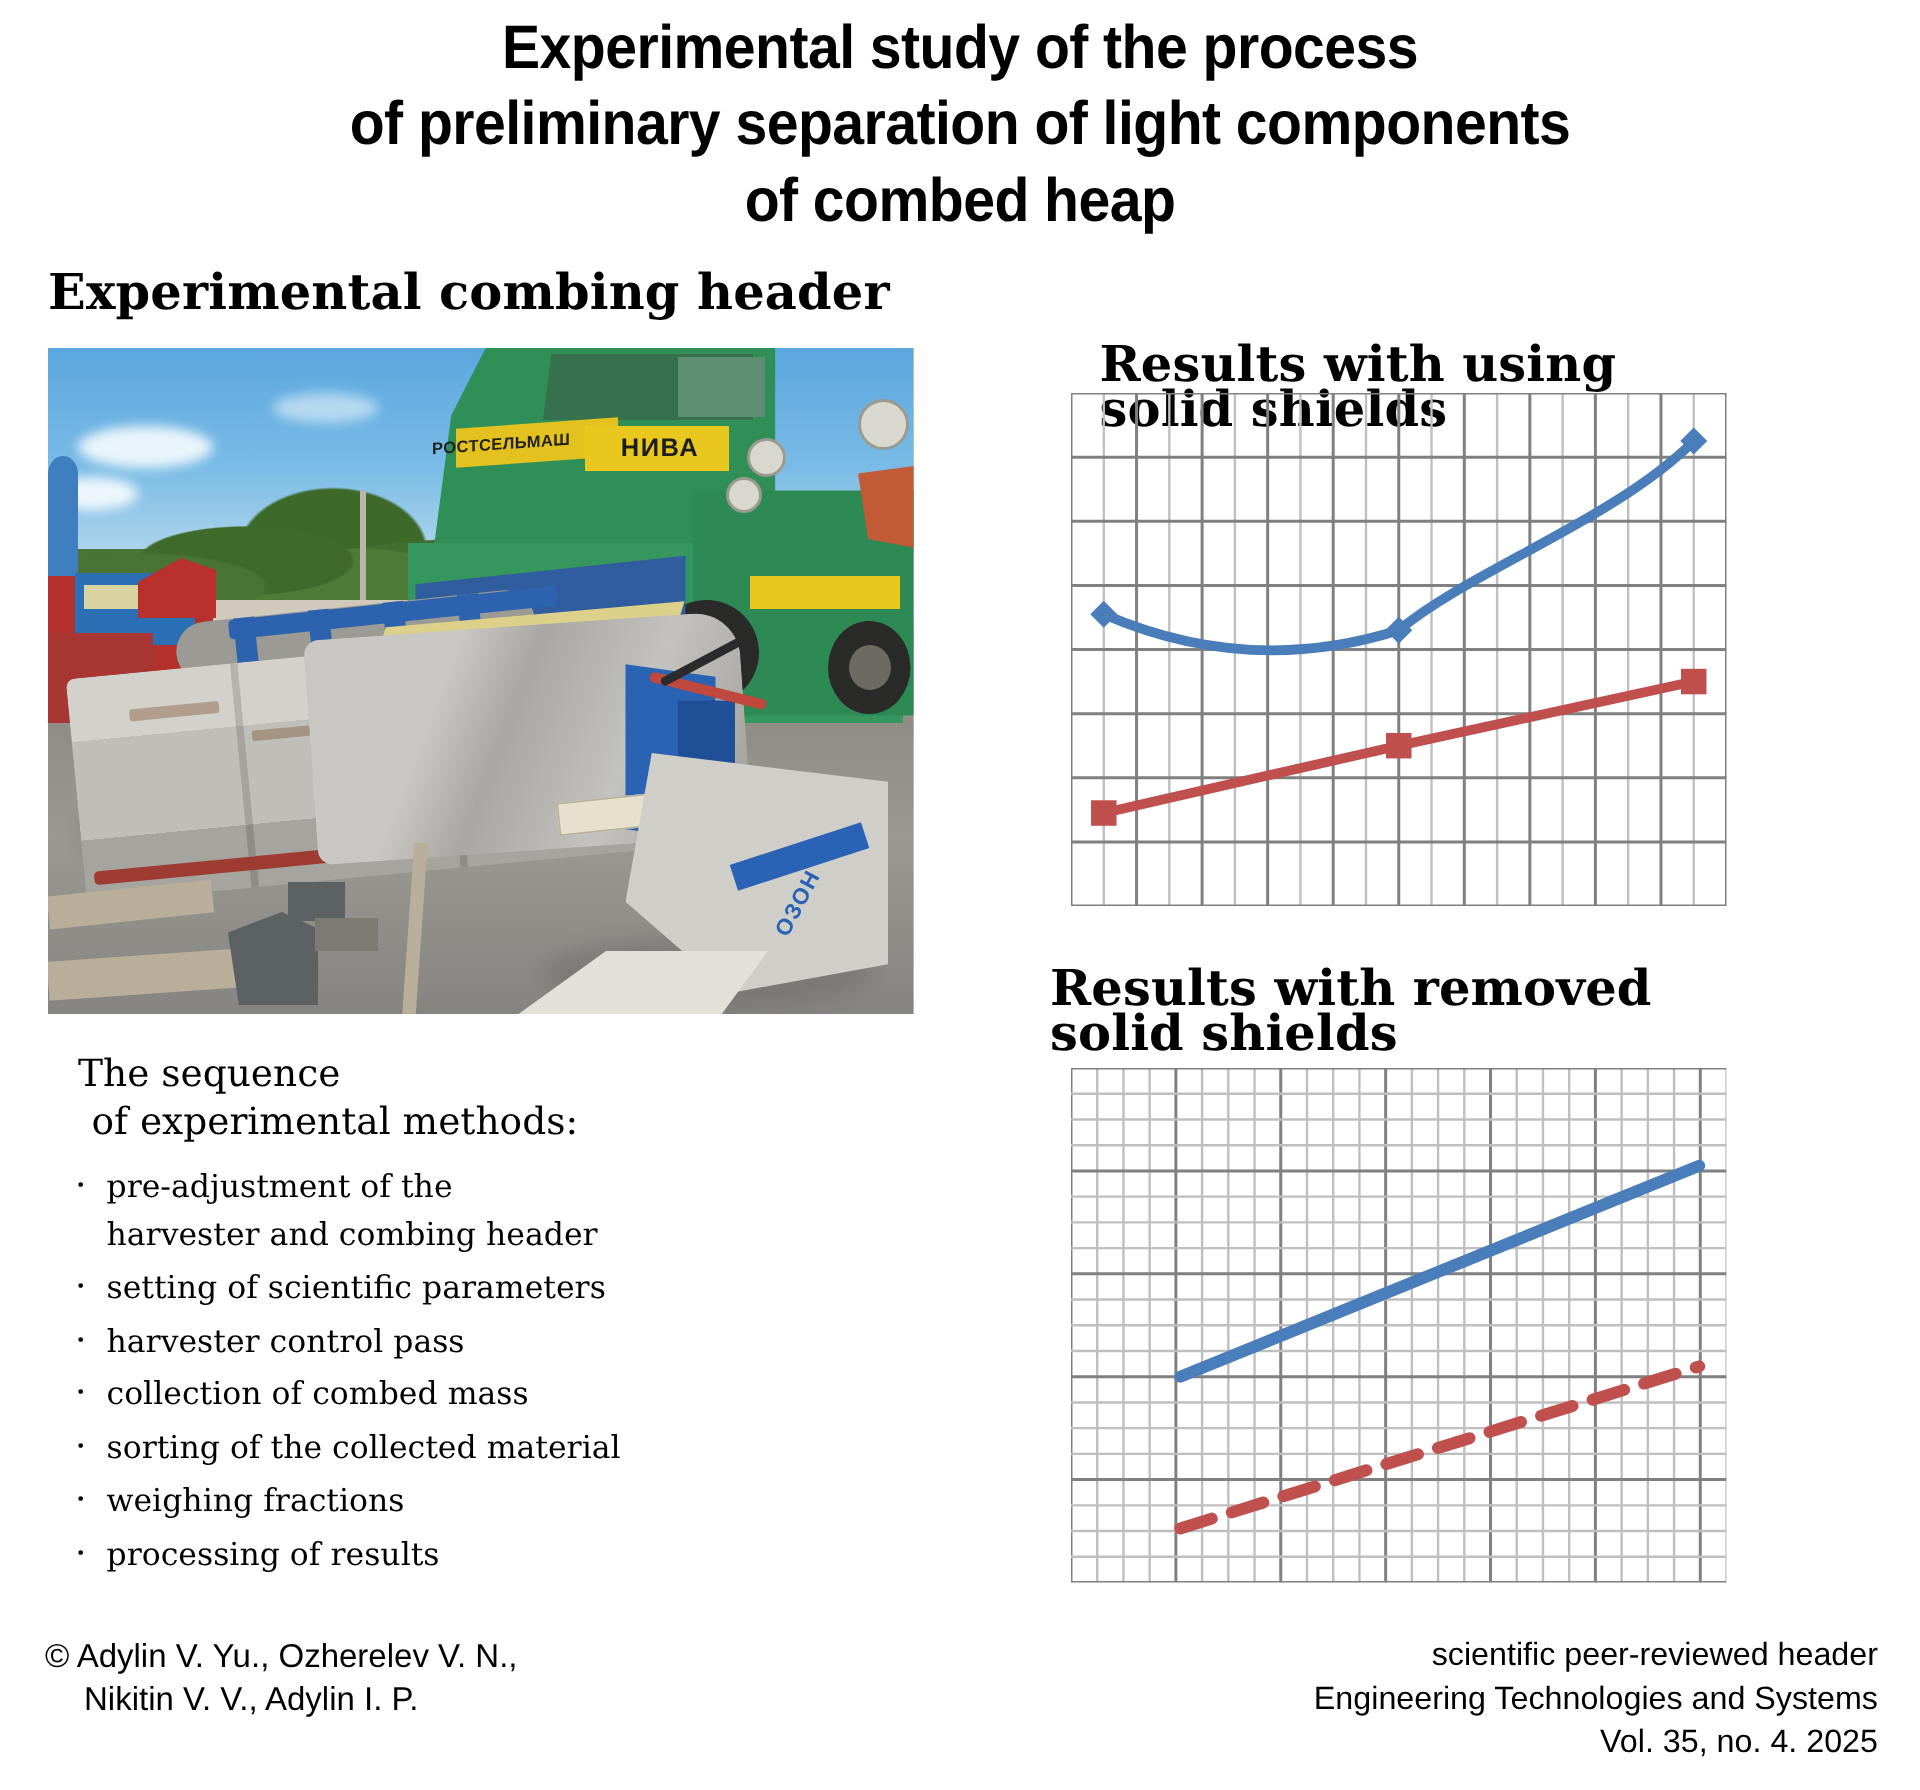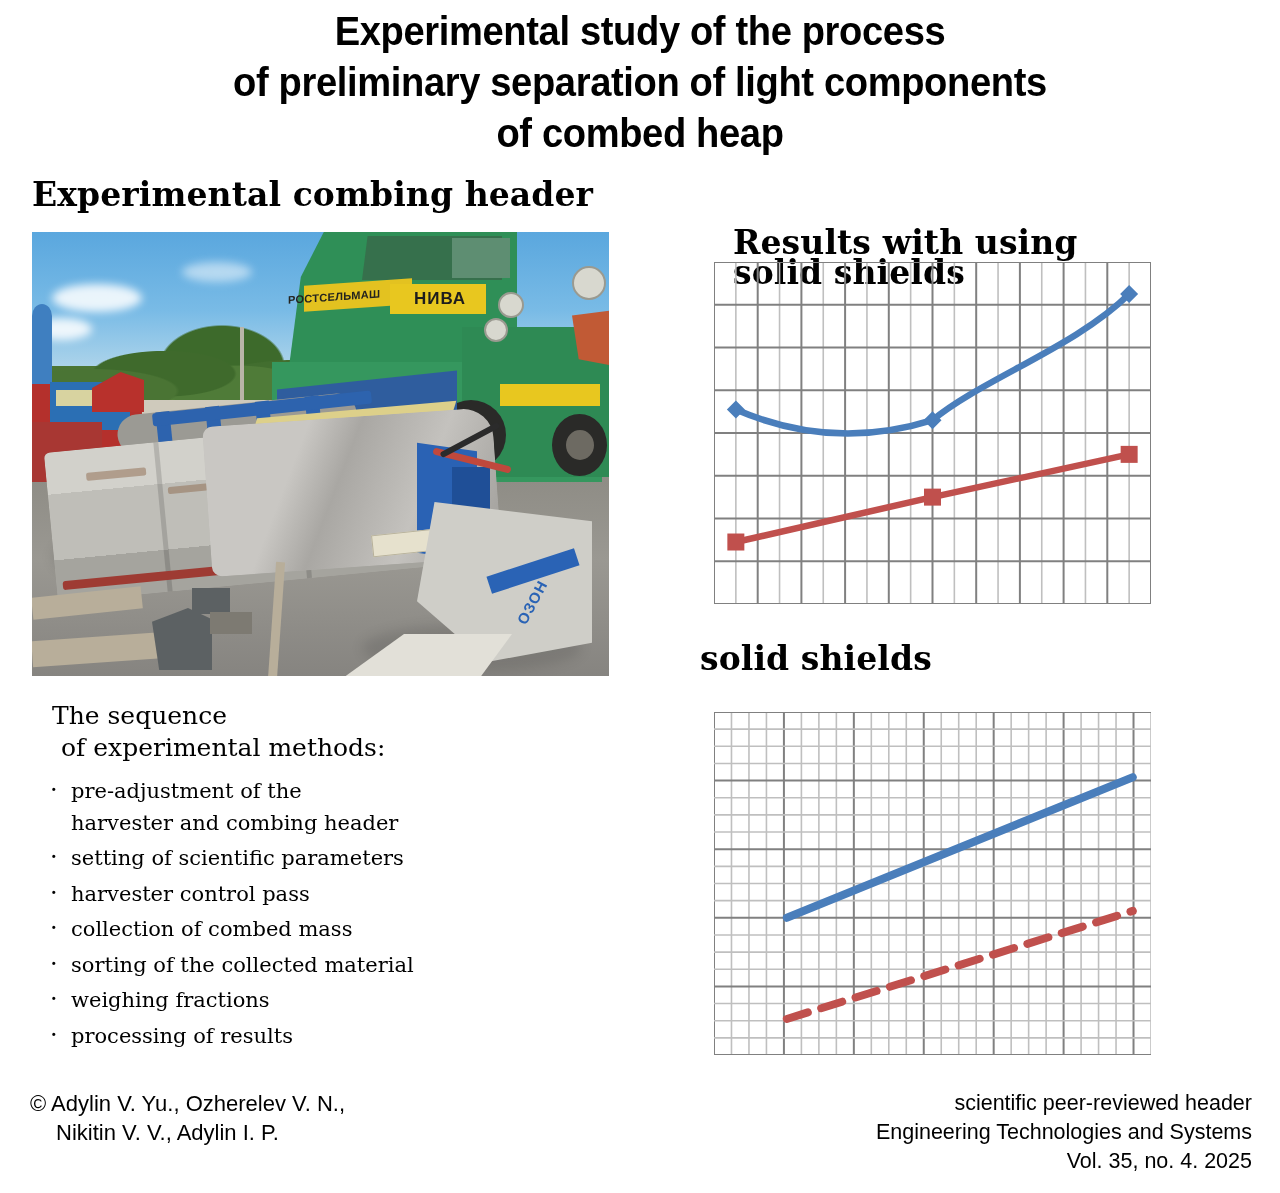--- a/index.html
+++ b/index.html
@@ -305,20 +305,21 @@
         <polygon points="218.5,149.175 227.5,158.175 218.5,167.175 209.5,158.175" fill="#4a7ebb"></polygon>
         <polygon points="415.15,23.0625 424.15,32.0625 415.15,41.0625 406.15,32.0625" fill="#4a7ebb"></polygon>
         <rect x="13.350000000000001" y="271.5125" width="17" height="17" fill="#c0504d"></rect>
         <rect x="210" y="226.625" width="17" height="17" fill="#c0504d"></rect>
         <rect x="406.65" y="183.875" width="17" height="17" fill="#c0504d"></rect>
       </g>
   </svg>
 </div>
 
 <div class="head" id="head-chart2">
+  <div>Results with removed</div>
   <div>solid shields</div>
 </div>
 <div class="chart" id="chart2">
   <svg width="437" height="343" viewBox="0 0 437 343">
     <g id="c2-grid">
         <line x1="0" y1="0" x2="0" y2="343" stroke="#808080" stroke-width="2"></line>
         <line x1="17.48" y1="0" x2="17.48" y2="343" stroke="#bfbfbf" stroke-width="1.6"></line>
         <line x1="34.96" y1="0" x2="34.96" y2="343" stroke="#bfbfbf" stroke-width="1.6"></line>
         <line x1="52.44" y1="0" x2="52.44" y2="343" stroke="#bfbfbf" stroke-width="1.6"></line>
         <line x1="69.92" y1="0" x2="69.92" y2="343" stroke="#808080" stroke-width="2"></line>

